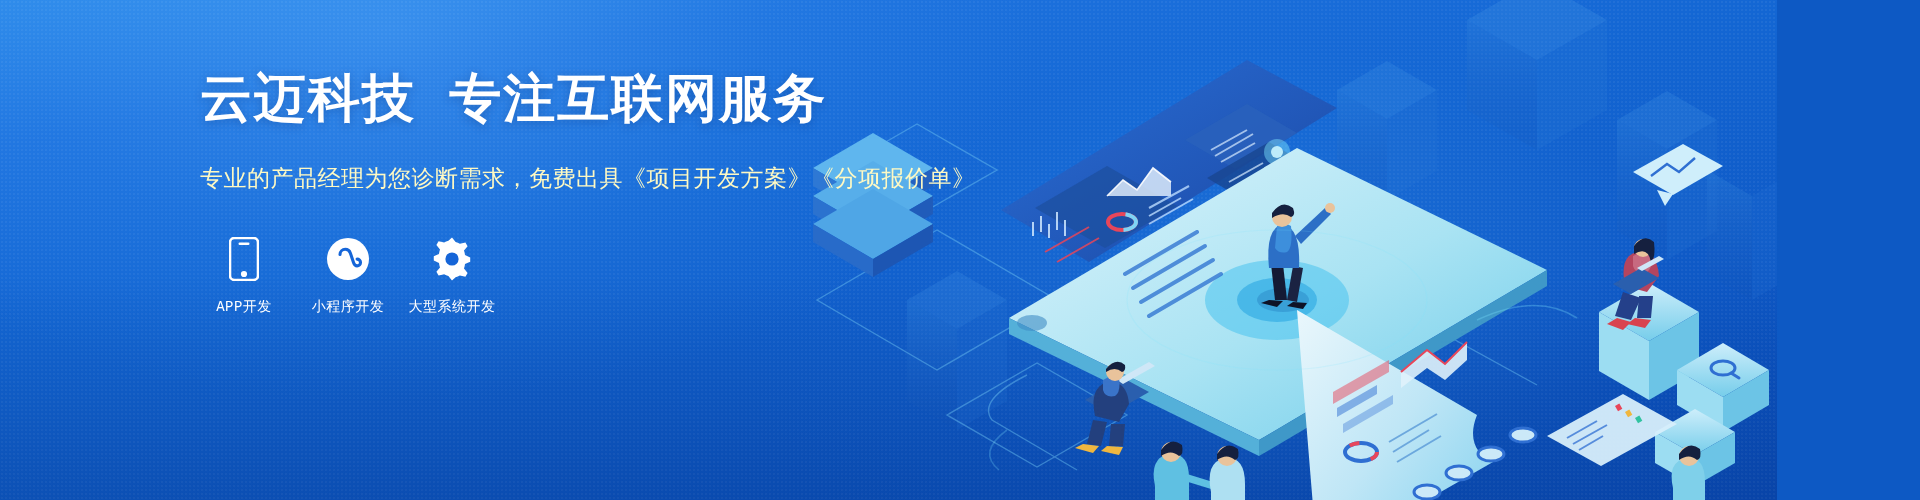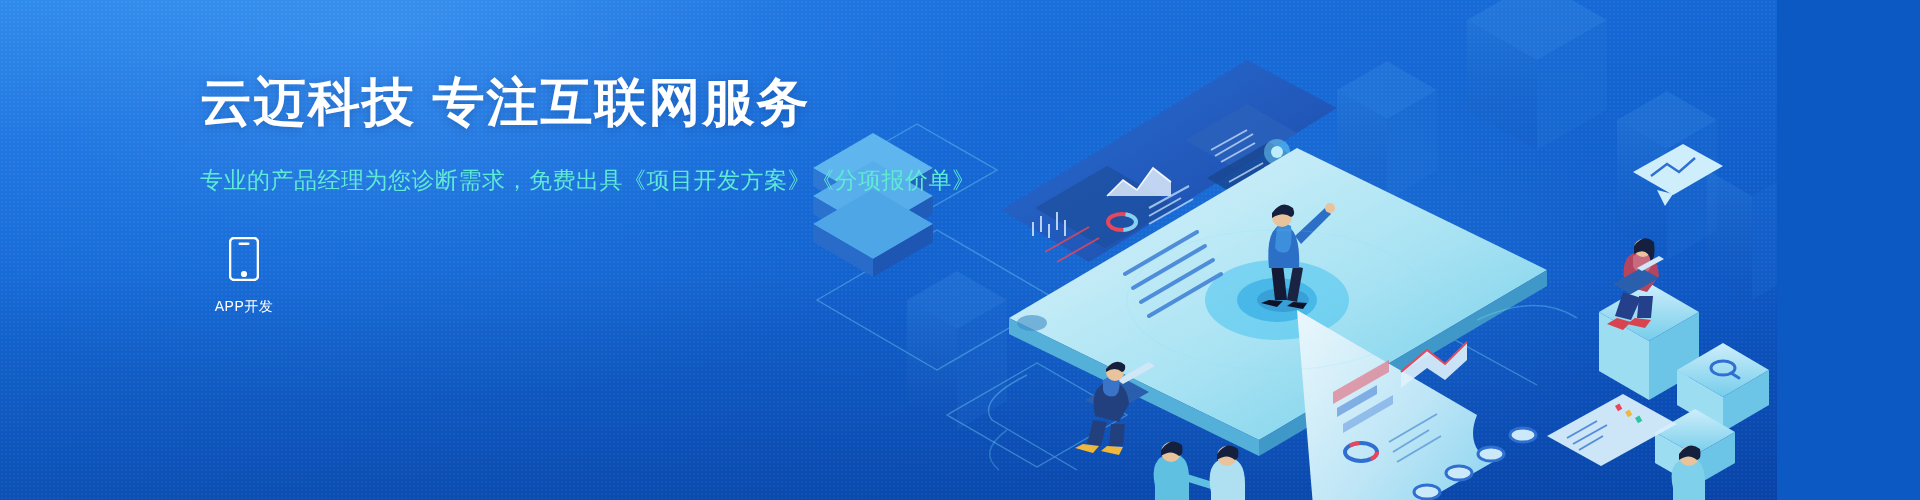--- a/index.html
+++ b/index.html
@@ -7,21 +7,21 @@
     padding: 0;
     background: #0d59c4;
   }
   * { box-sizing: border-box; }
 
   .banner {
     position: relative;
     width: 1777px;
     height: 500px;
     overflow: hidden;
-    font-family: Liberation Sans, sans-serif;
+    font-family: Liberation Mono, monospace;
     background: #1565d8;
   }
 
   
   .bg-base {
     position: absolute; inset: 0;
     background: linear-gradient(170deg, #2d8ae9 0%, #1d72de 18%, #1366d3 40%, #0f5cc9 62%, #0b52bf 82%, #0a4cb8 100%);
   }
   .bg-glow {
     position: absolute; inset: 0;
@@ -60,21 +60,21 @@
     font-size: 52px;
     font-weight: bold;
     letter-spacing: 2px;
     line-height: 1.25;
     margin: 0;
     white-space: nowrap;
     text-shadow: 0 2px 10px rgba(0,30,90,0.25);
   }
   .subtitle {
     margin-top: 26px;
-    color: #5eead4;
+    color: #fef9c3;
     font-size: 23px;
     line-height: 1.7;
     letter-spacing: .5px;
     white-space: nowrap;
   }
   .subtitle .line { display: block; }
 
   
   .services {
     margin-top: 36px;
@@ -419,19 +419,38 @@
         <div class="service-icon">
           <svg width="30" height="44" viewBox="0 0 30 44">
             <rect x="1" y="1" width="28" height="42" rx="4.5" fill="none" stroke="#ffffff" stroke-width="2.6"></rect>
             <rect x="9.5" y="5.5" width="11" height="2.4" rx="1.2" fill="#ffffff"></rect>
             <circle cx="15" cy="37" r="3.1" fill="#ffffff"></circle>
           </svg>
         </div>
         <div class="service-label">APP开发</div>
       </div>
 
-
-
-
+      <div class="service">
+        <div class="service-icon">
+          <svg width="44" height="44" viewBox="0 0 44 44">
+            <circle cx="22" cy="22" r="21" fill="#ffffff"></circle>
+            <path d="M14 17.5c0-3 2.4-5.2 5.3-5.2 2.6 0 4.3 1.6 5 3.6l3.3 9.9c.6 1.9 1.8 3.1 3.5 3.1 1.9 0 3.4-1.5 3.4-3.4 0-1.9-1.5-3.4-3.4-3.4" fill="none" stroke="#1565d8" stroke-width="3.1" stroke-linecap="round"></path>
+            <path d="M30.6 26.6c0 3-2.4 5.2-5.3 5.2-2.6 0-4.3-1.6-5-3.6l-3.3-9.9c-.6-1.9-1.8-3.1-3.5-3.1" fill="none" stroke="#1565d8" stroke-width="3.1" stroke-linecap="round" opacity="0"></path>
+          </svg>
+        </div>
+        <div class="service-label">小程序开发</div>
+      </div>
+
+
+
+      <div class="service">
+        <div class="service-icon">
+          <svg width="44" height="44" viewBox="0 0 44 44">
+            <path d="M22 0.5l3.6 4.4a17.7 17.7 0 0 1 4.3 1.8l5.5-1.3 2.2 3.8-3.6 4.4c.5 1.4.9 2.9 1 4.5l5.2 2.3v4.4l-5.2 2.3c-.1 1.6-.5 3.1-1 4.5l3.6 4.4-2.2 3.8-5.5-1.3a17.7 17.7 0 0 1-4.3 1.8L22 43.5l-3.6-4.4a17.7 17.7 0 0 1-4.3-1.8l-5.5 1.3-2.2-3.8 3.6-4.4c-.5-1.4-.9-2.9-1-4.5L3.8 23.6v-4.4l5.2-2.3c.1-1.6.5-3.1 1-4.5L6.4 8l2.2-3.8 5.5 1.3a17.7 17.7 0 0 1 4.3-1.8L22 .5z" fill="#ffffff"></path>
+            <circle cx="22" cy="22" r="6.6" fill="#1565d8"></circle>
+          </svg>
+        </div>
+        <div class="service-label">大型系统开发</div>
+      </div>
 
     </div>
   </div>
 </div>
 
 </body></html>

